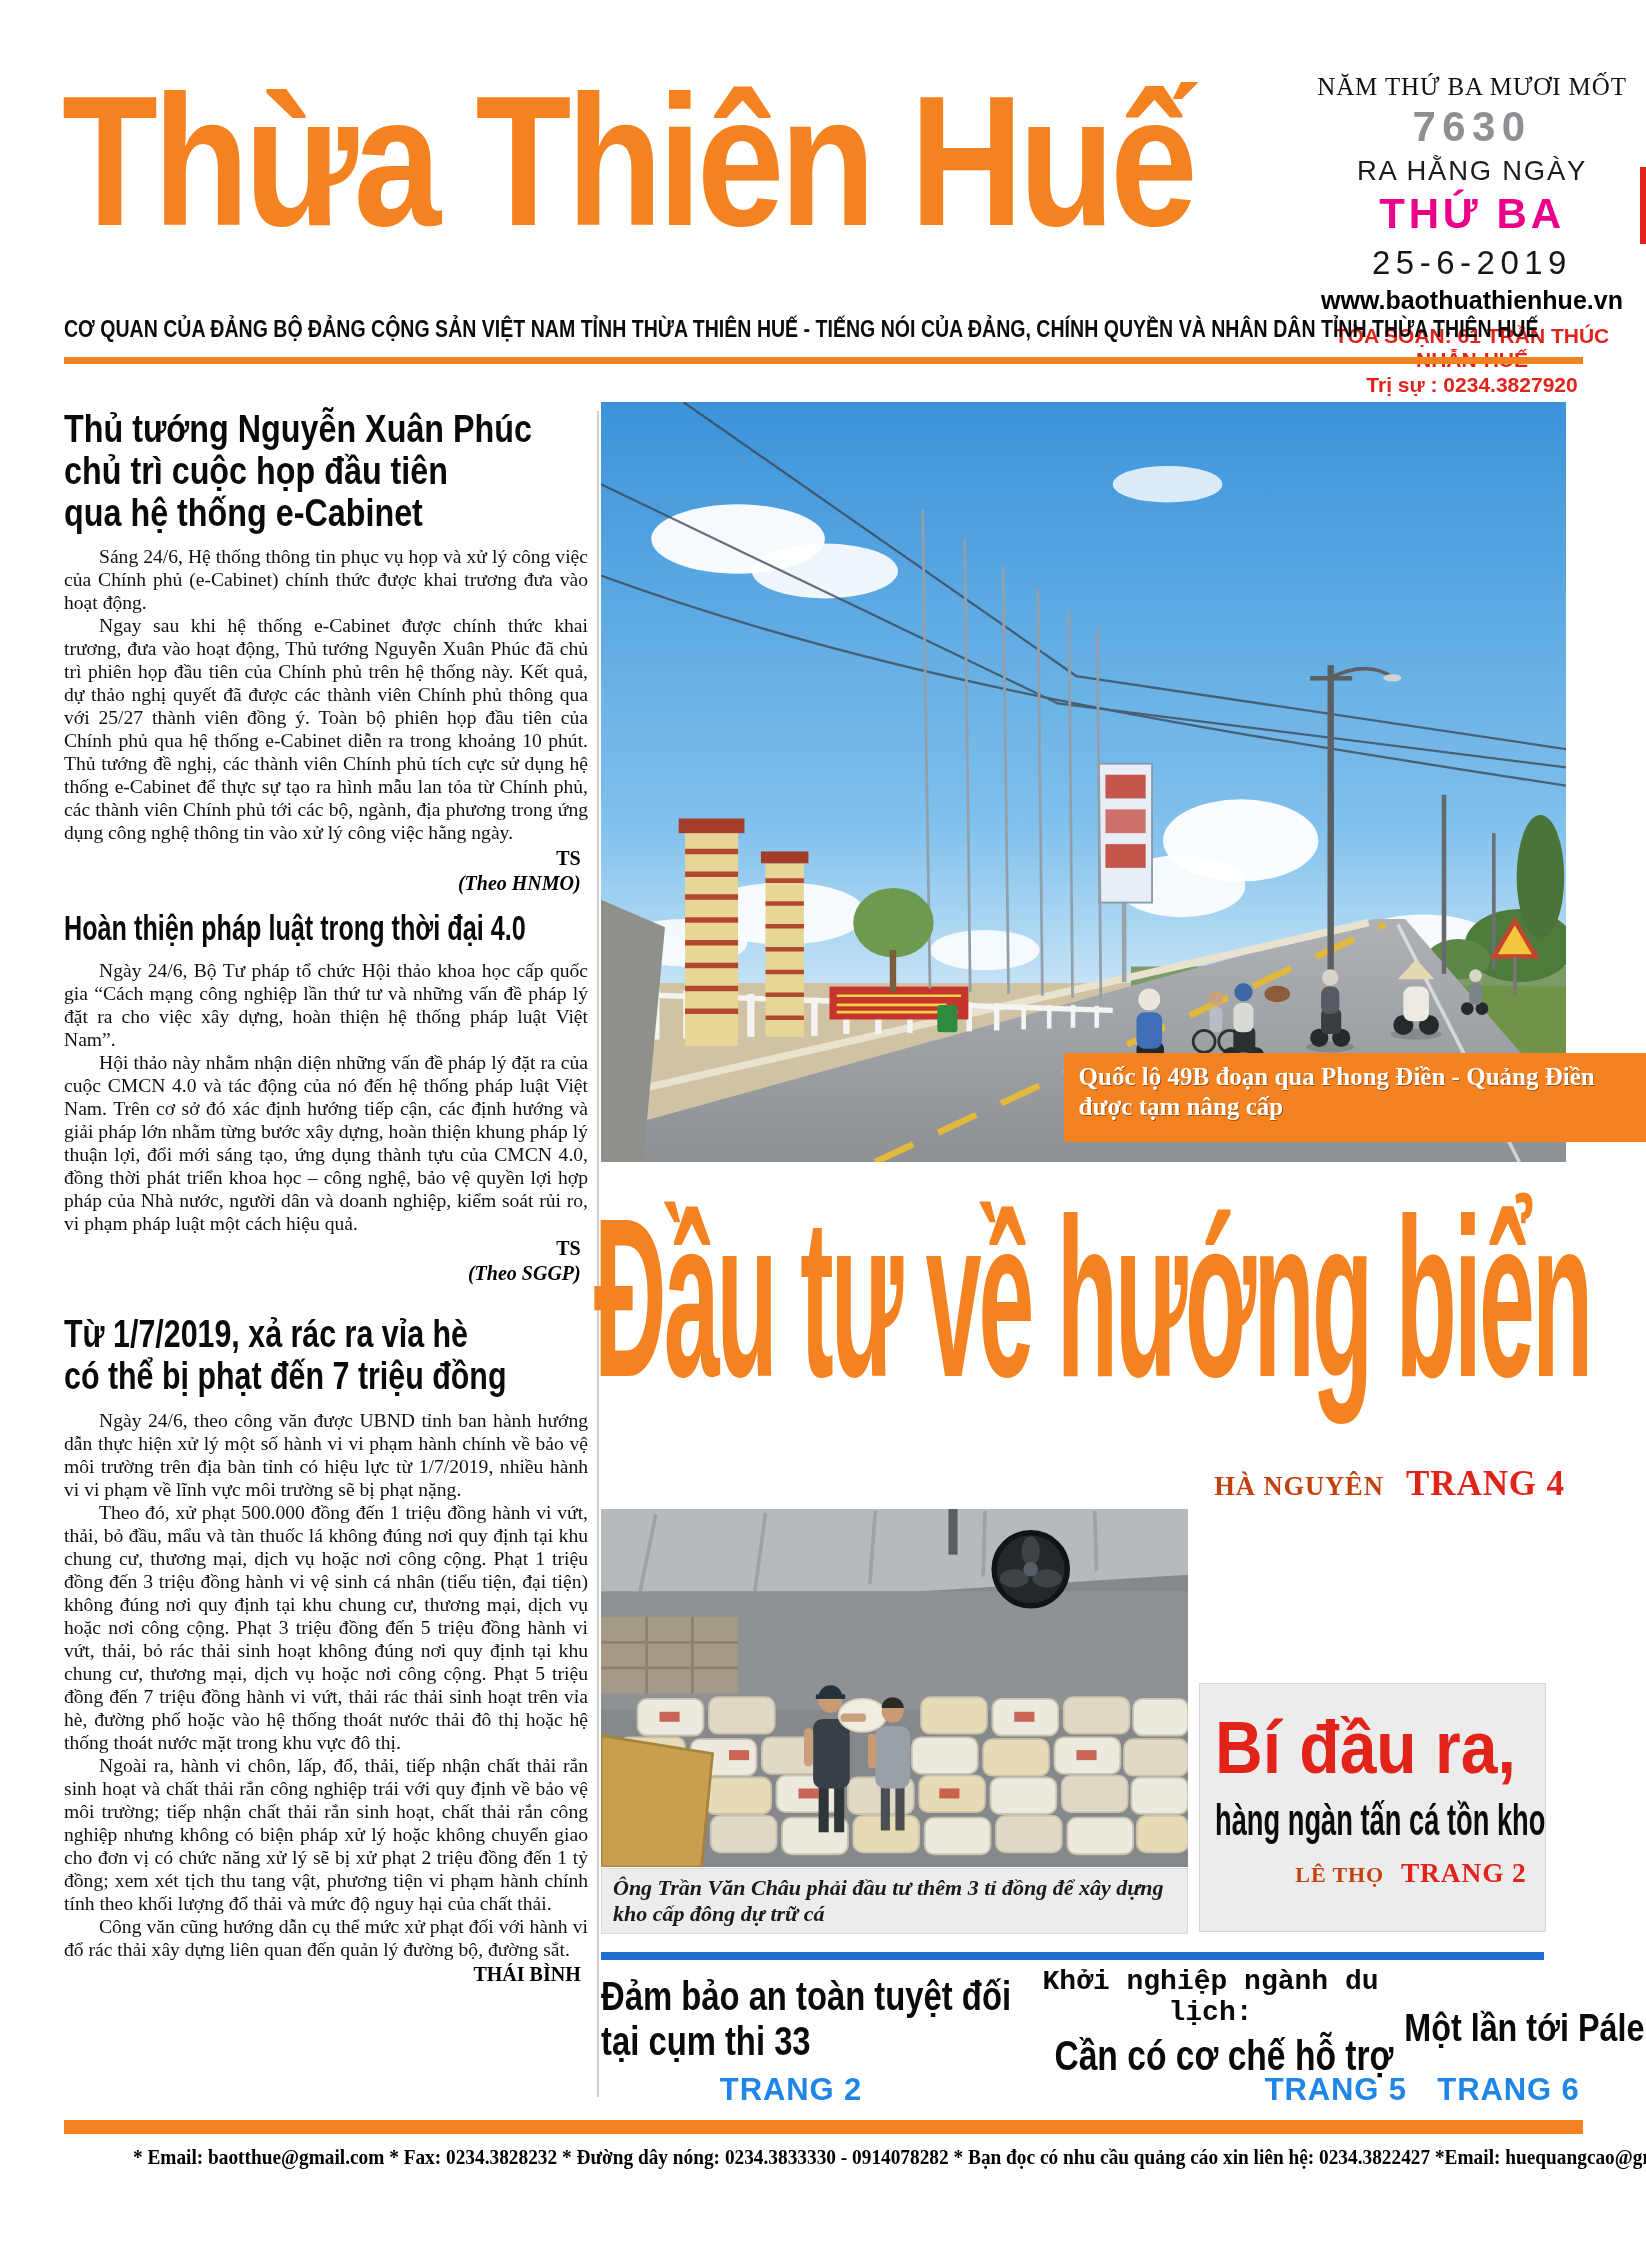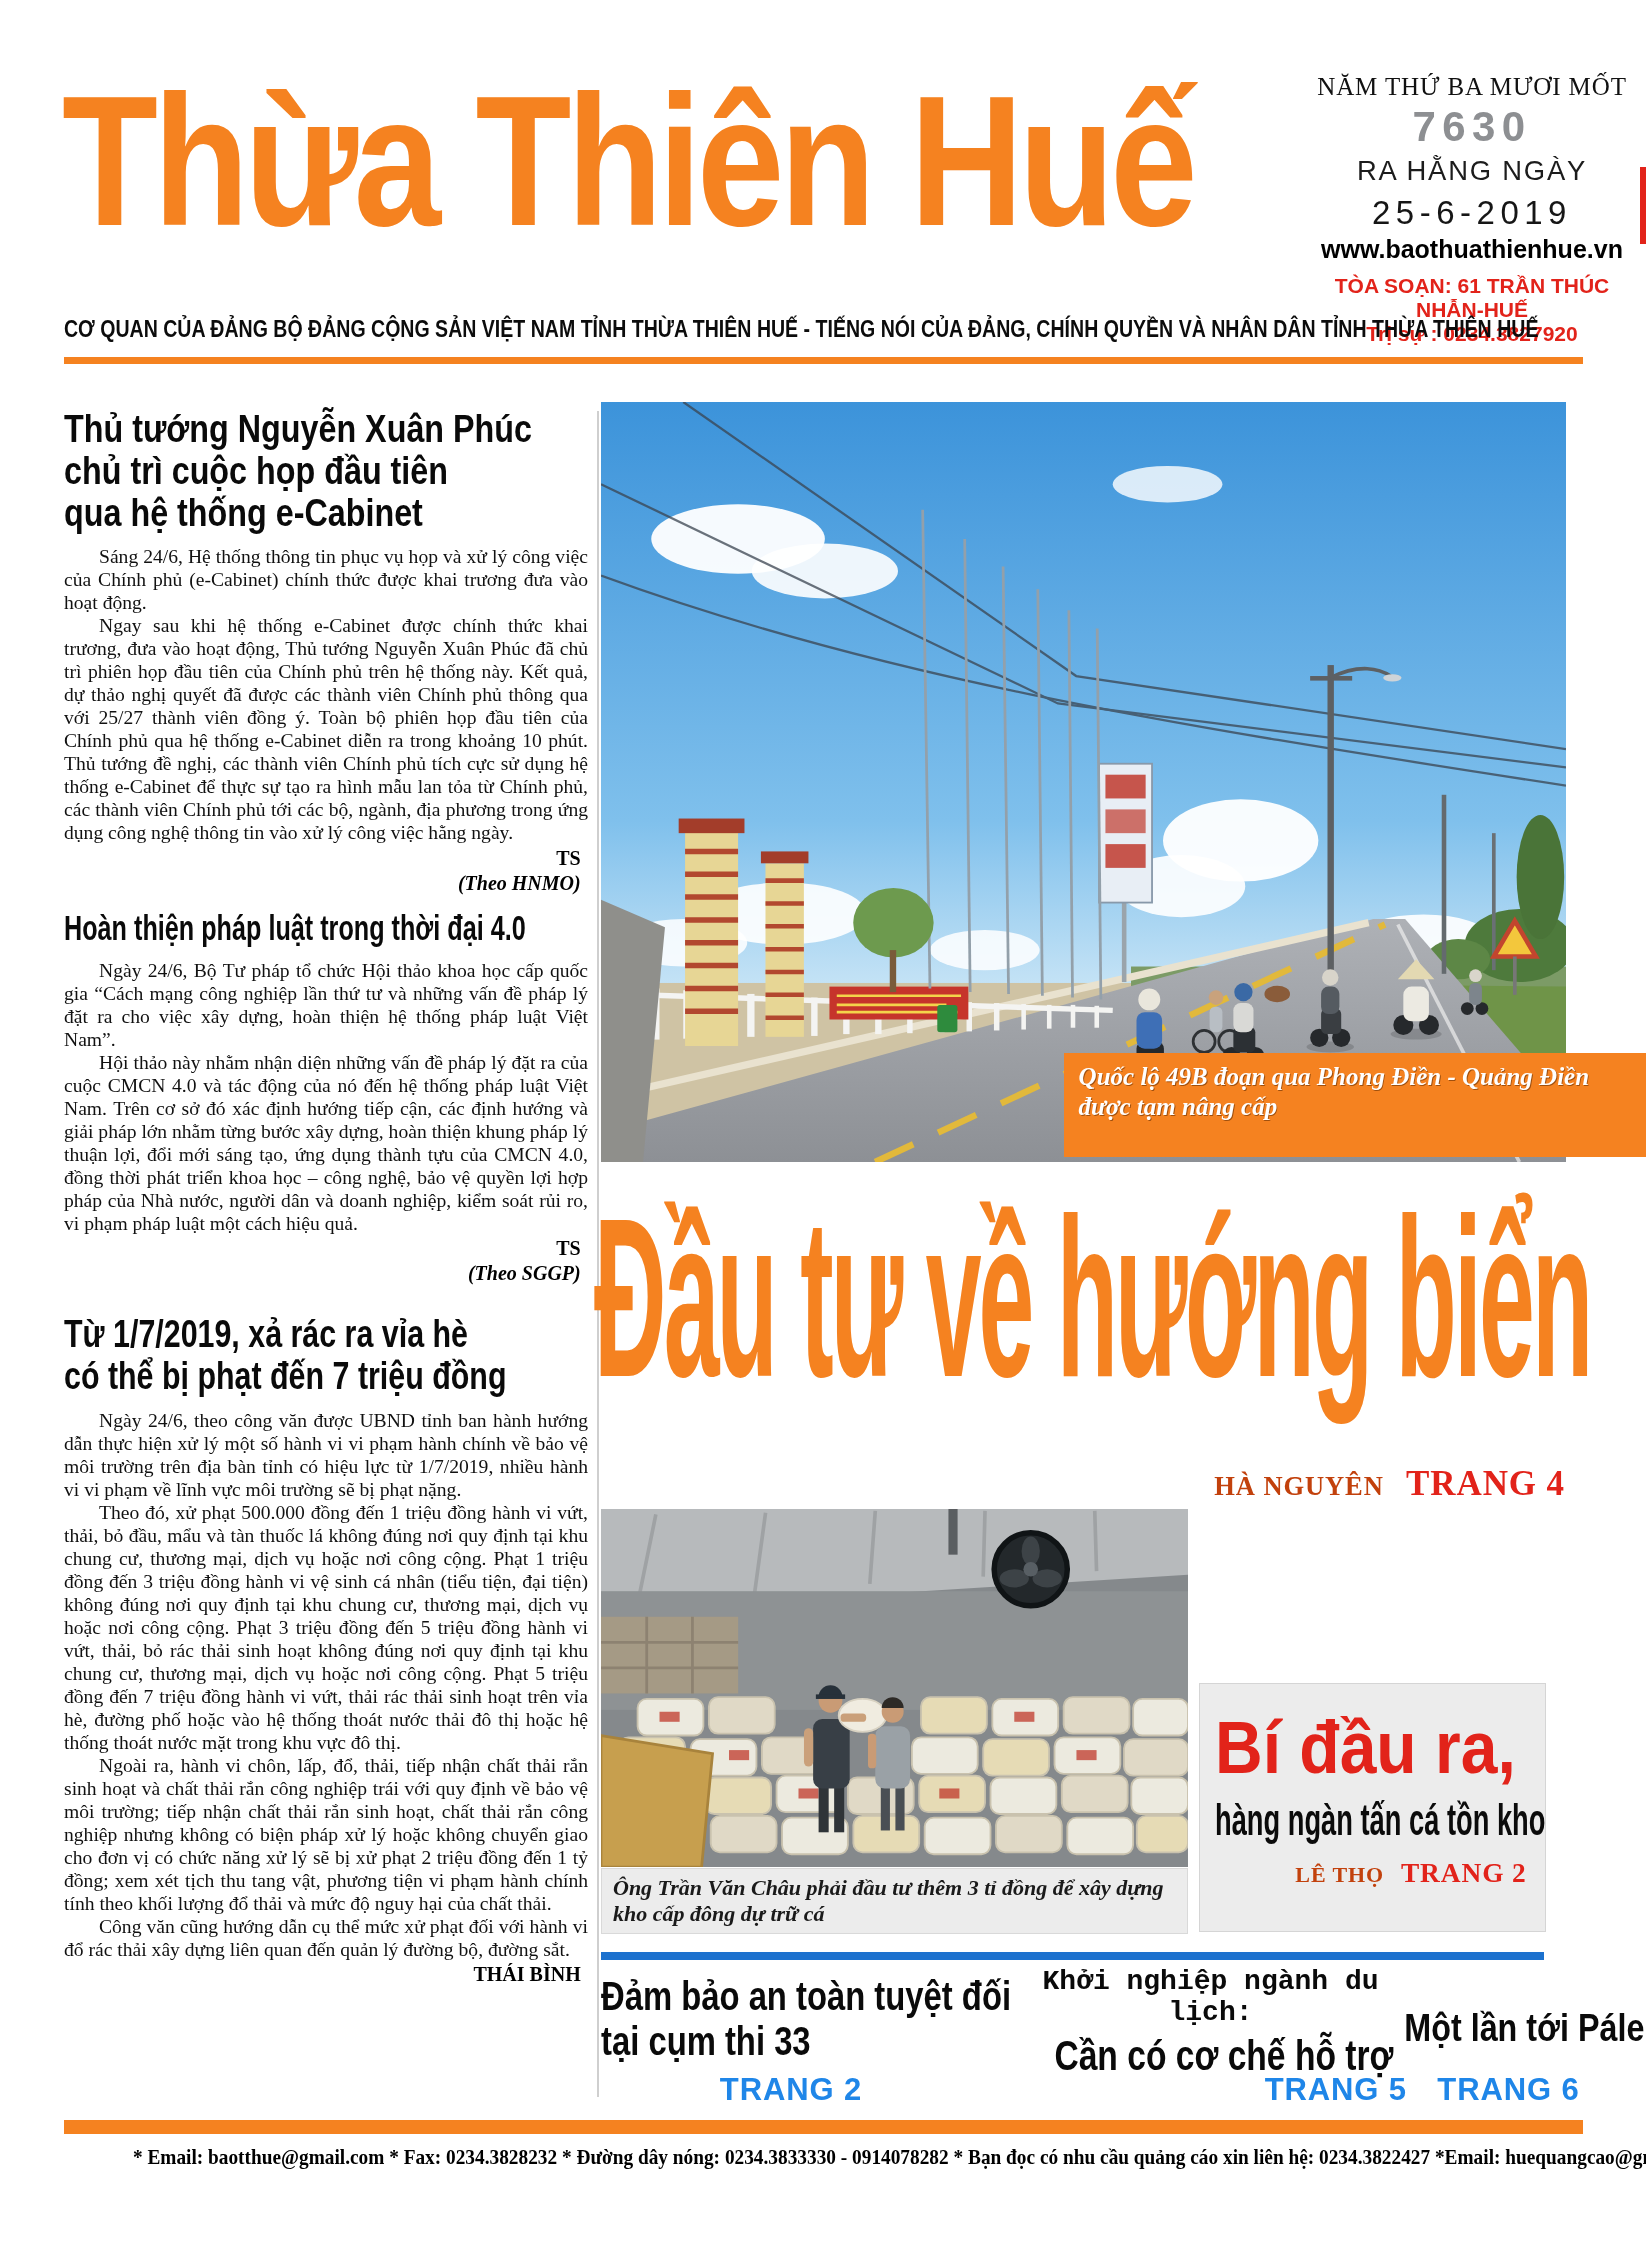--- a/index.html
+++ b/index.html
@@ -38,22 +38,22 @@
   .article p{font-family:"Liberation Serif",serif;font-size:19.6px;line-height:23px;text-align:justify;
     text-indent:35px;margin:0;color:#111;}
   .article .body{margin-top:11px;}
   .sig{text-align:right;font-family:"Liberation Serif",serif;font-weight:bold;font-size:20px;
     line-height:25px;padding-right:7.3px;color:#000;margin-top:1.8px;}
   .sig .src{font-style:italic;text-align:right;}
   #col-divider{left:597px;top:411px;width:1.8px;height:1686px;background:#cfcfcf;}
 
   
   #main-photo{left:601px;top:402px;width:965px;height:760px;}
-  #main-caption{left:1064px;top:1053px;width:583px;height:104px;background:var(--orange);
-    color:#fff;font-family:"Liberation Serif",serif;font-weight:bold;font-style:italic;
+  #main-caption{left:1064px;top:1053px;width:583px;height:89px;background:var(--orange);
+    color:#fff;font-family:"Liberation Serif",serif;font-weight:bold;
     font-size:25px;line-height:30px;padding:9.1px 0 0 14.6px;box-sizing:border-box;
     text-shadow:0.9px 0.9px 0 rgba(90,40,0,.55);}
 
   
   #feature-headline{left:594px;top:1185px;white-space:nowrap;font-weight:bold;font-size:132px;
     letter-spacing:-3.7px;color:var(--orange);transform:scale(.76,1.72);transform-origin:left top;line-height:1;}
   #feature-byline{left:914px;top:1464px;width:651px;text-align:right;}
   .byline-author{font-family:"Liberation Serif",serif;font-weight:bold;font-size:26.5px;letter-spacing:0.9px;color:#c2410c;}
   .byline-page{font-family:"Liberation Serif",serif;font-weight:bold;font-size:35px;color:var(--red);margin-left:18.3px;letter-spacing:0.9px;}
 
@@ -92,20 +92,21 @@
 </style>
 </head>
 <body>
 
 <div class="abs" id="masthead-title">Thừa Thiên Huế</div>
 
 <div class="abs" id="info-box">
   <div class="info-year">NĂM THỨ BA MƯƠI MỐT</div>
   <div class="info-issue">7630</div>
   <div class="info-daily">RA HẰNG NGÀY</div>
+  <div class="info-weekday">THỨ BA</div>
   <div class="info-date">25-6-2019</div>
   <div class="info-site">www.baothuathienhue.vn</div>
   <div class="info-address">TÒA SOẠN: 61 TRẦN THÚC NHẪN-HUẾ</div>
   <div class="info-phone">Trị sự : 0234.3827920</div>
 </div>
 
 <div class="abs" id="tagline">CƠ QUAN CỦA ĐẢNG BỘ ĐẢNG CỘNG SẢN VIỆT NAM TỈNH THỪA THIÊN HUẾ - TIẾNG NÓI CỦA ĐẢNG, CHÍNH QUYỀN VÀ NHÂN DÂN TỈNH THỪA THIÊN HUẾ</div>
 <div class="abs" id="orange-rule"></div>
 <div class="abs" id="edge-red-top"></div>
 <div class="abs" id="col-divider"></div>

